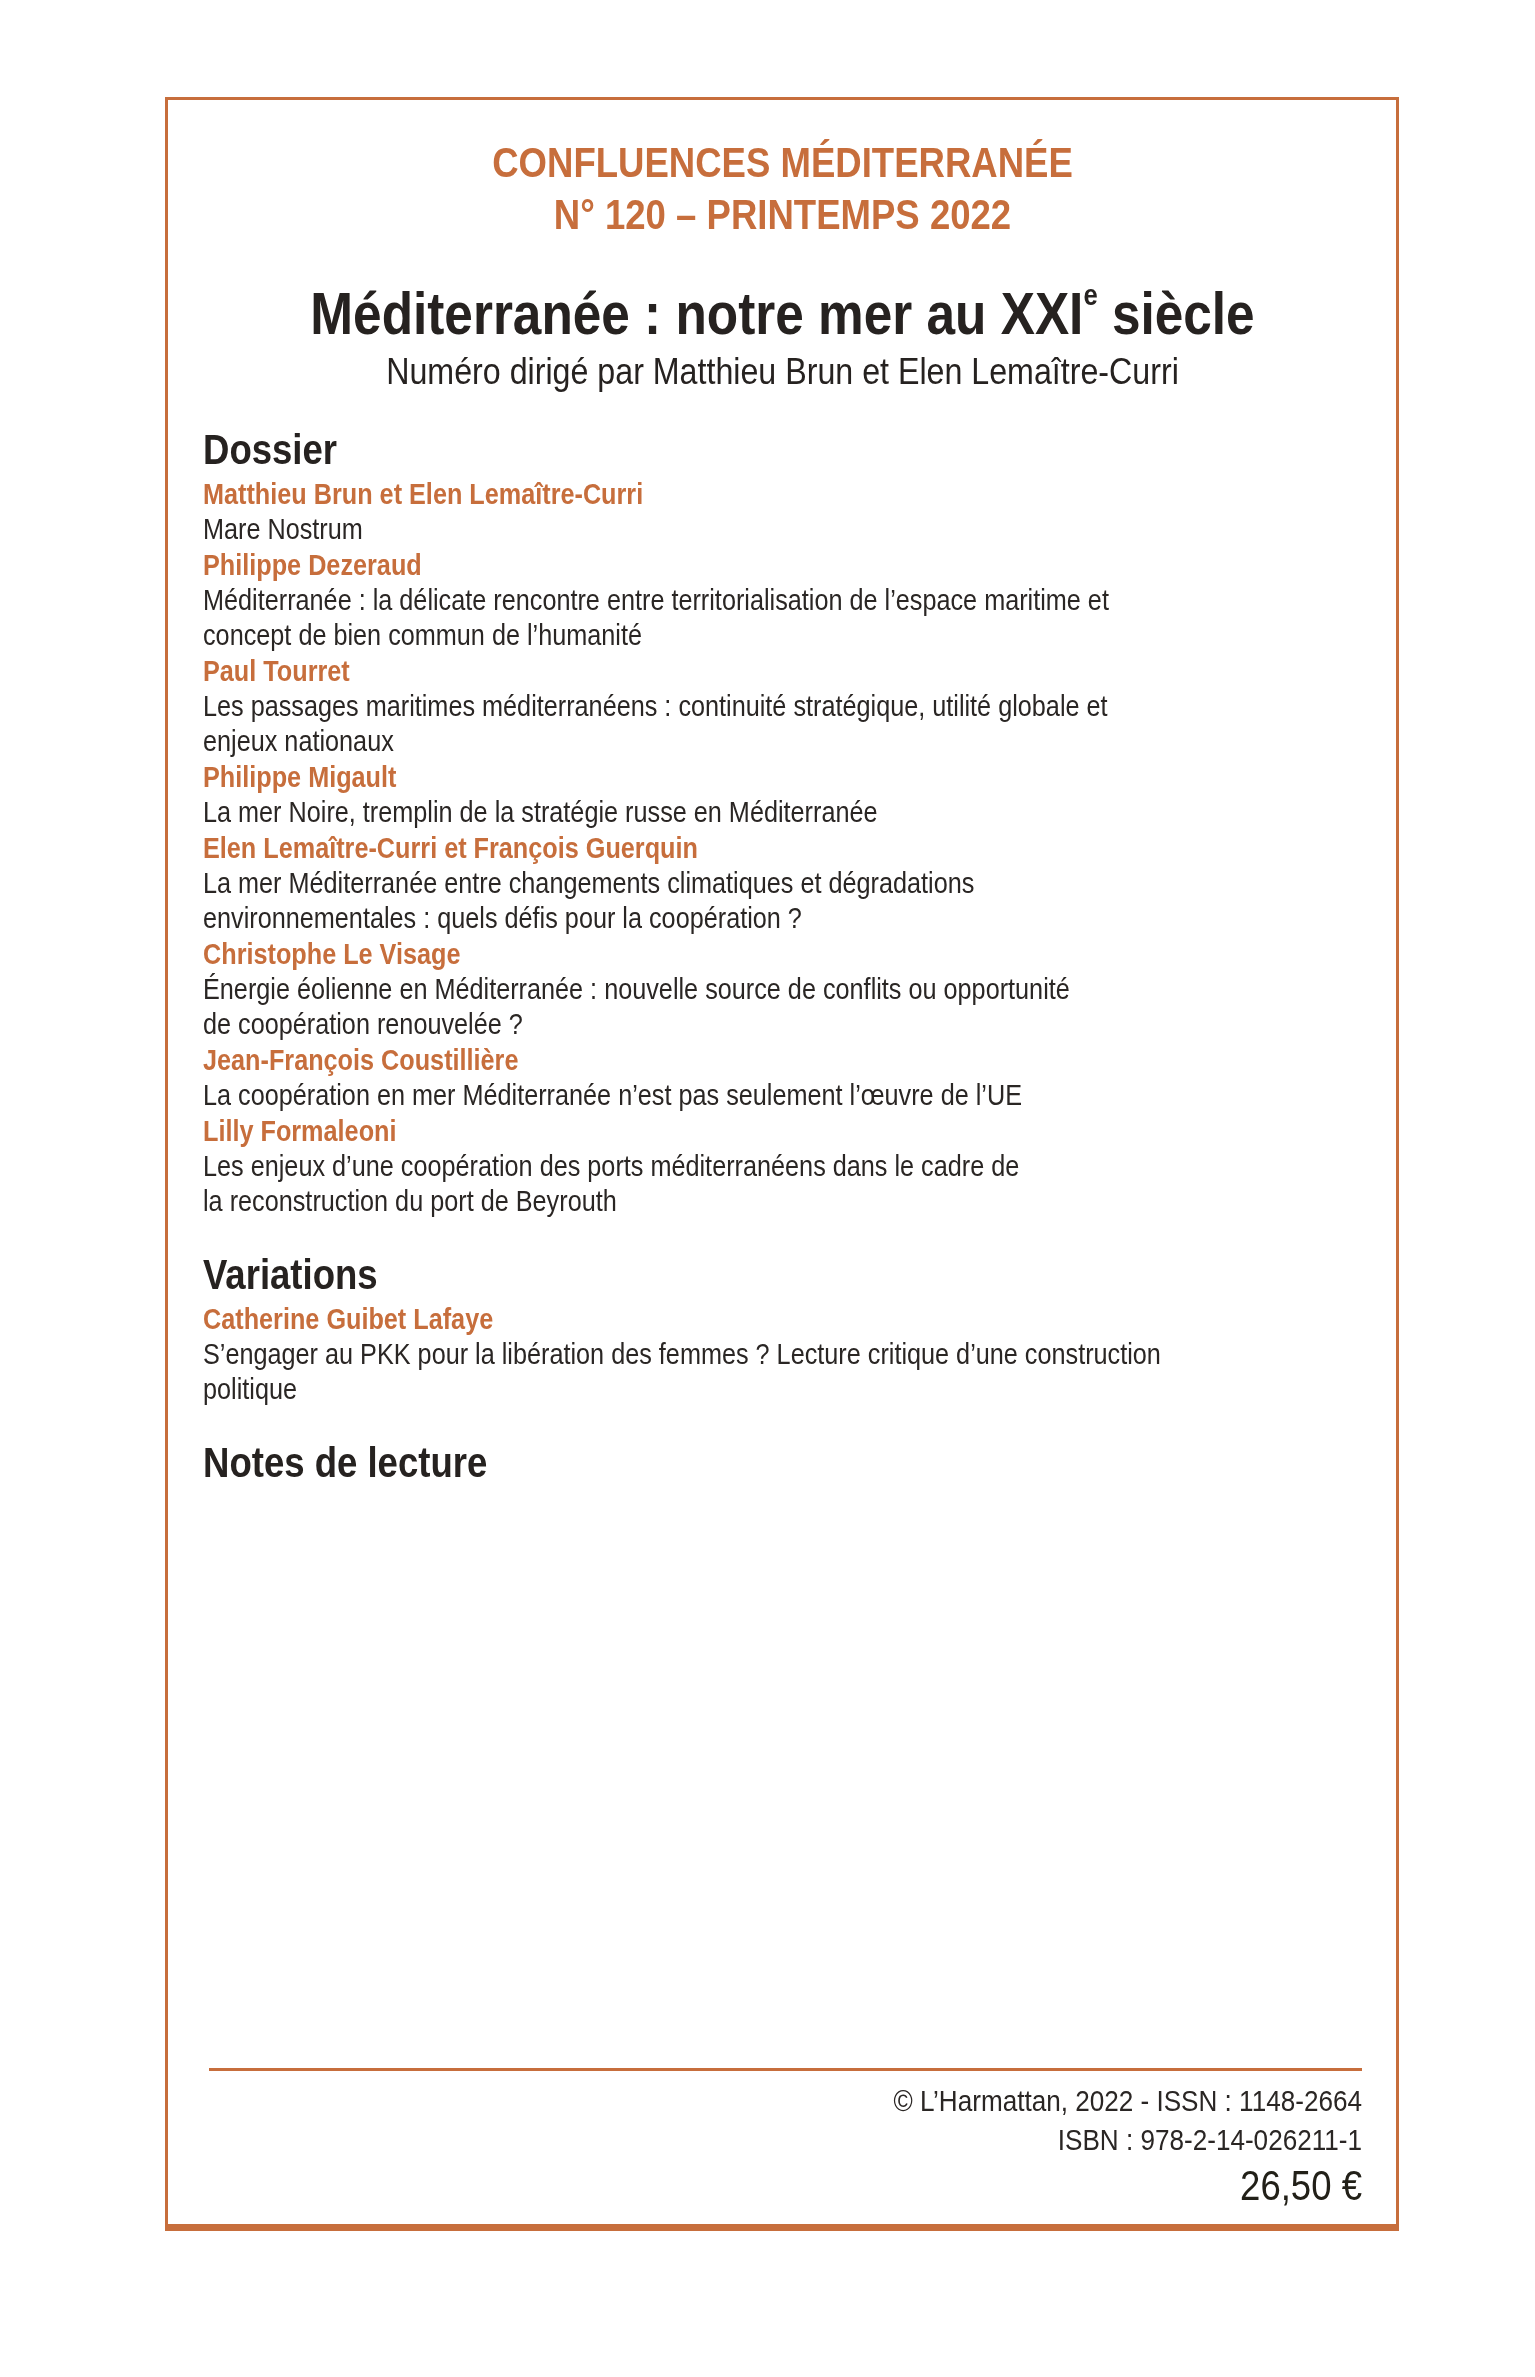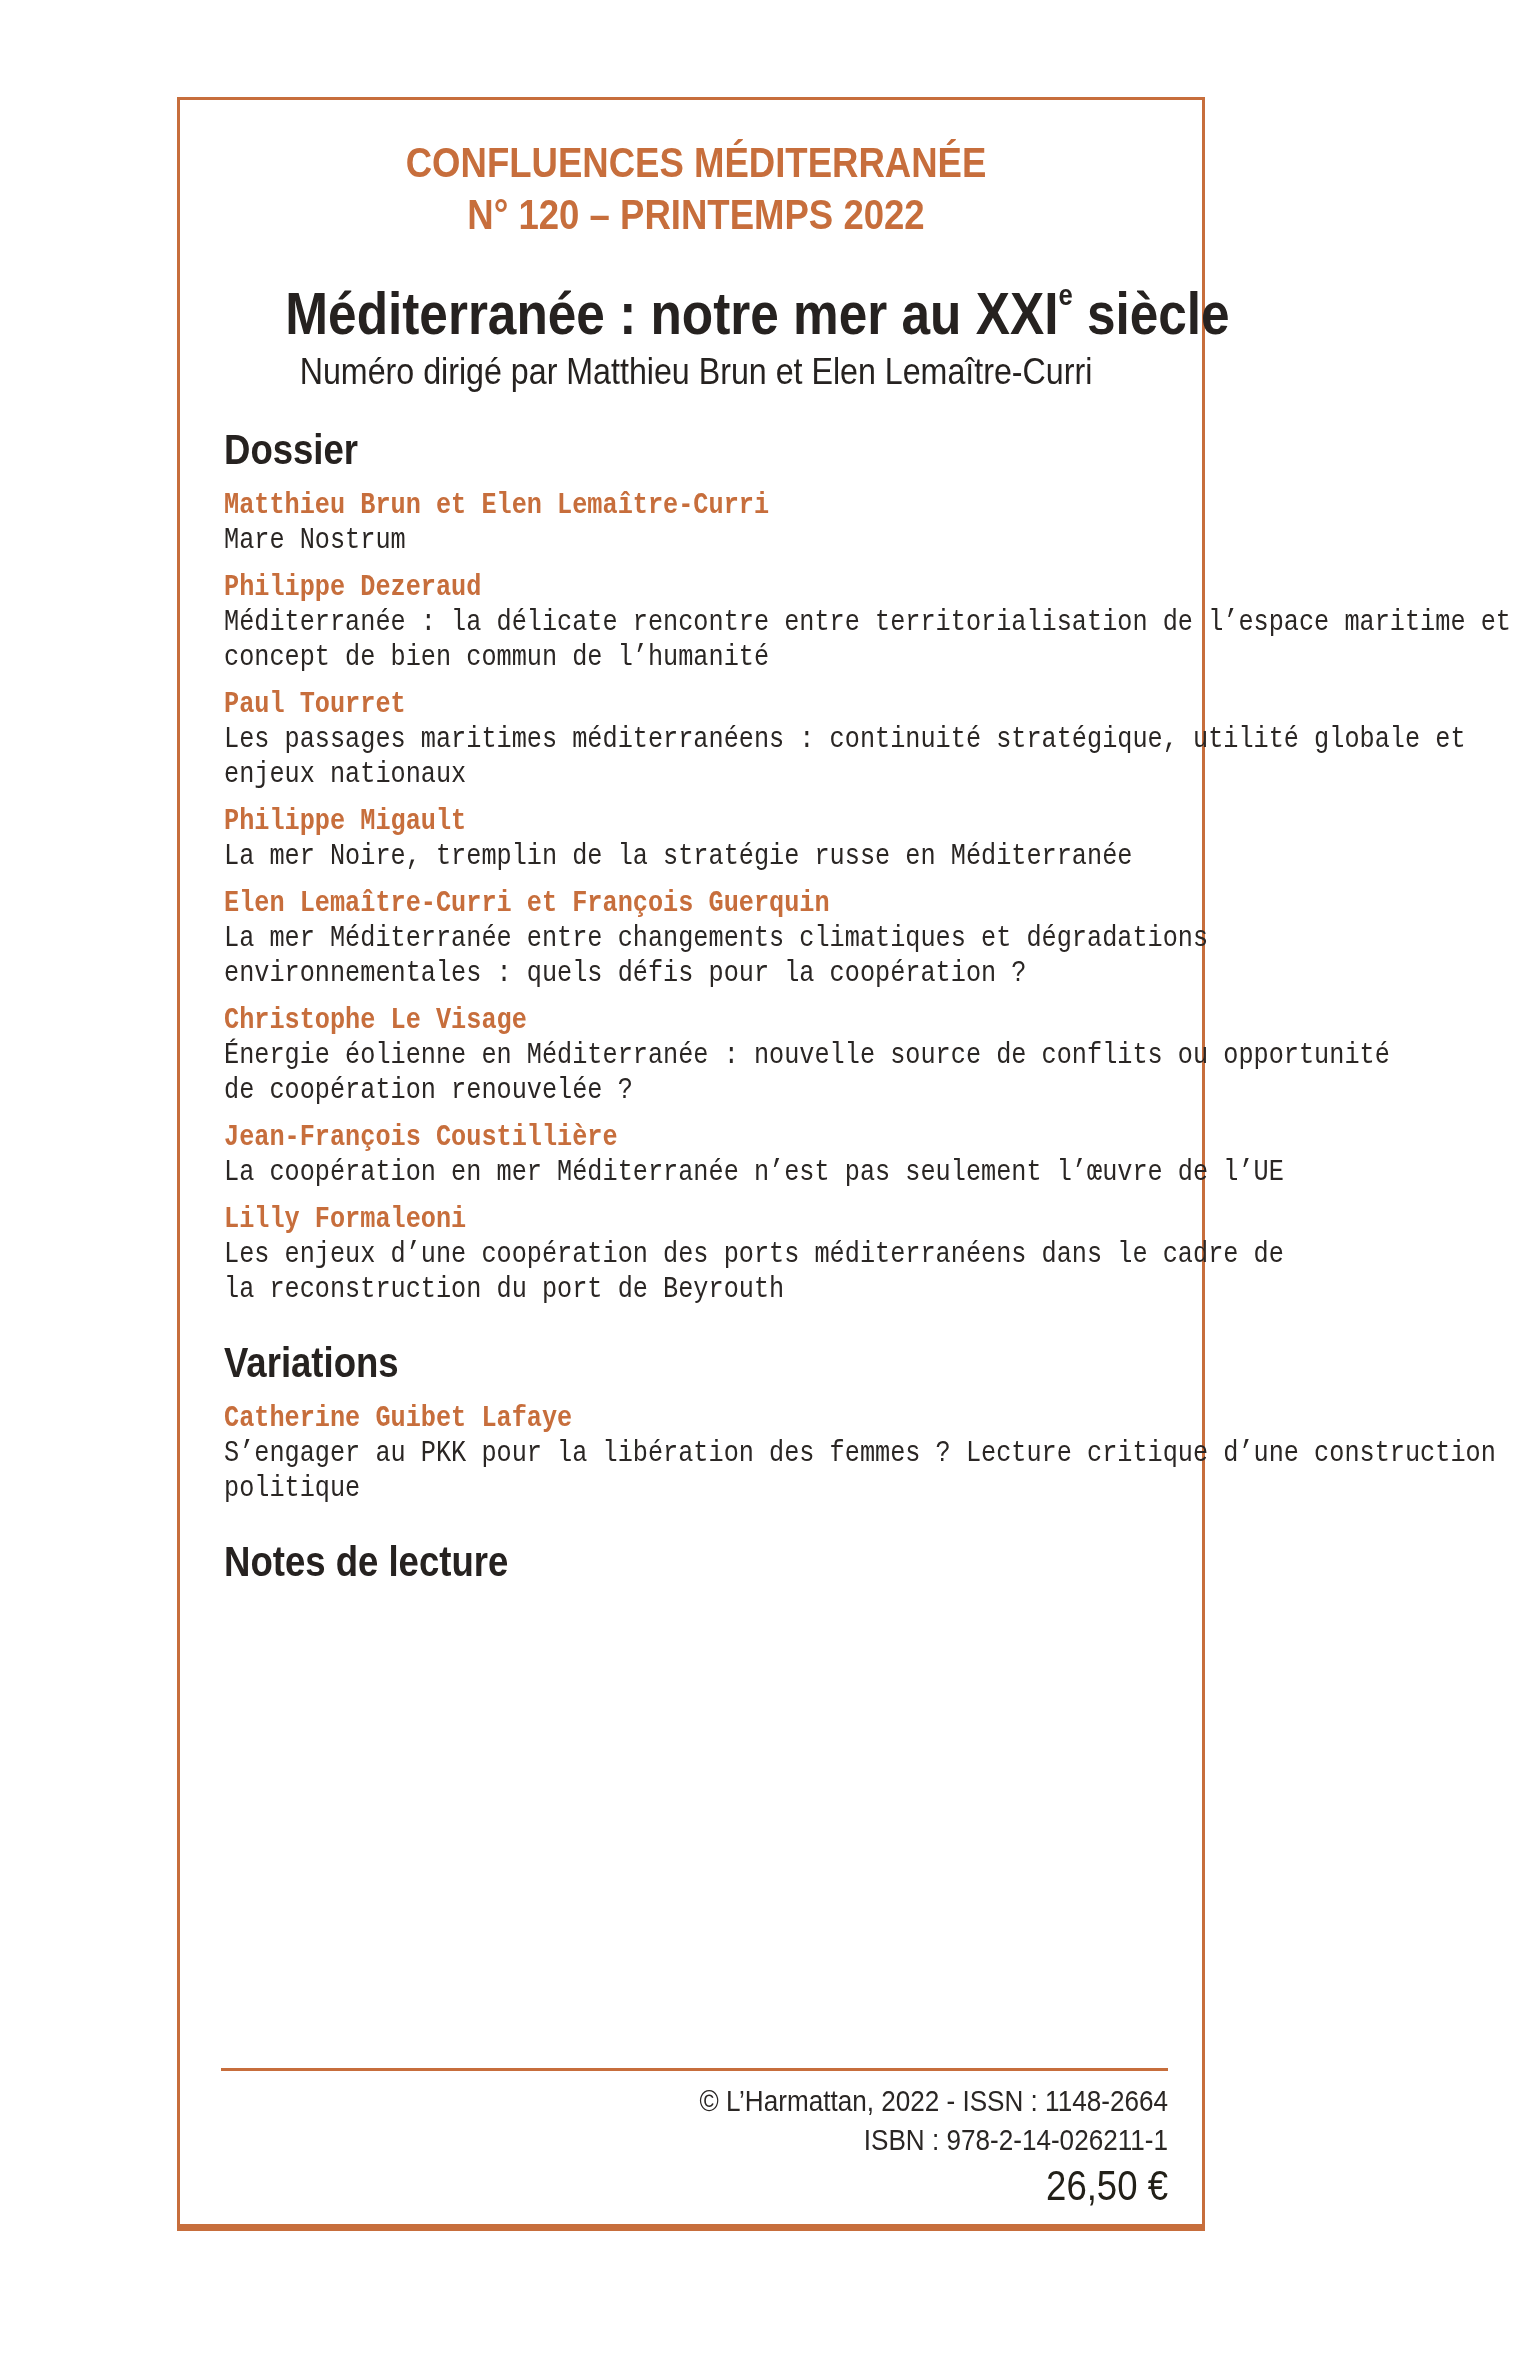--- a/index.html
+++ b/index.html
@@ -10,28 +10,28 @@
   body {
     position: relative;
     width: 1535px;
     height: 2377px;
     font-family: "Liberation Sans", sans-serif;
     color: #2a2624;
     overflow: hidden;
   }
   .frame {
     position: absolute;
-    left: 177px;
+    left: 165px;
     top: 97px;
-    width: 1028px;
+    width: 1234px;
     height: 2134px;
     box-sizing: border-box;
     border: 3.4px solid var(--accent, #c76e3c);
     border-bottom-width: 7.6px;
-    padding: 0 34px 0 44px;
+    padding: 0 34px 0 35px;
   }
   
   .sqz   { transform: scaleX(0.87); transform-origin: 0 50%;   white-space: pre; }
   .sqz-c { transform: scaleX(0.87); transform-origin: 50% 50%; white-space: pre; text-align: center; }
   .sqz-r { transform: scaleX(0.87); transform-origin: 100% 50%; white-space: pre; text-align: right; }
 
   .journal {
     margin-top: 37px;
     font-size: 42px;
     font-weight: bold;
@@ -60,21 +60,21 @@
     line-height: 45px;
     color: #262220;
   }
   .section-heading {
     margin: 30px 0 0 0;
     font-size: 42px;
     font-weight: bold;
     line-height: 52px;
     color: #262220;
   }
-  .entry { margin-top: 12px; font-family: Liberation Mono, monospace; }
+  .entry { margin-top: 1px; }
   .entry .author {
     font-size: 29px;
     font-weight: bold;
     line-height: 35px;
     color: var(--accent, #c76e3c);
   }
   .entry .atitle {
     font-size: 29px;
     line-height: 35px;
     color: #2a2624;

